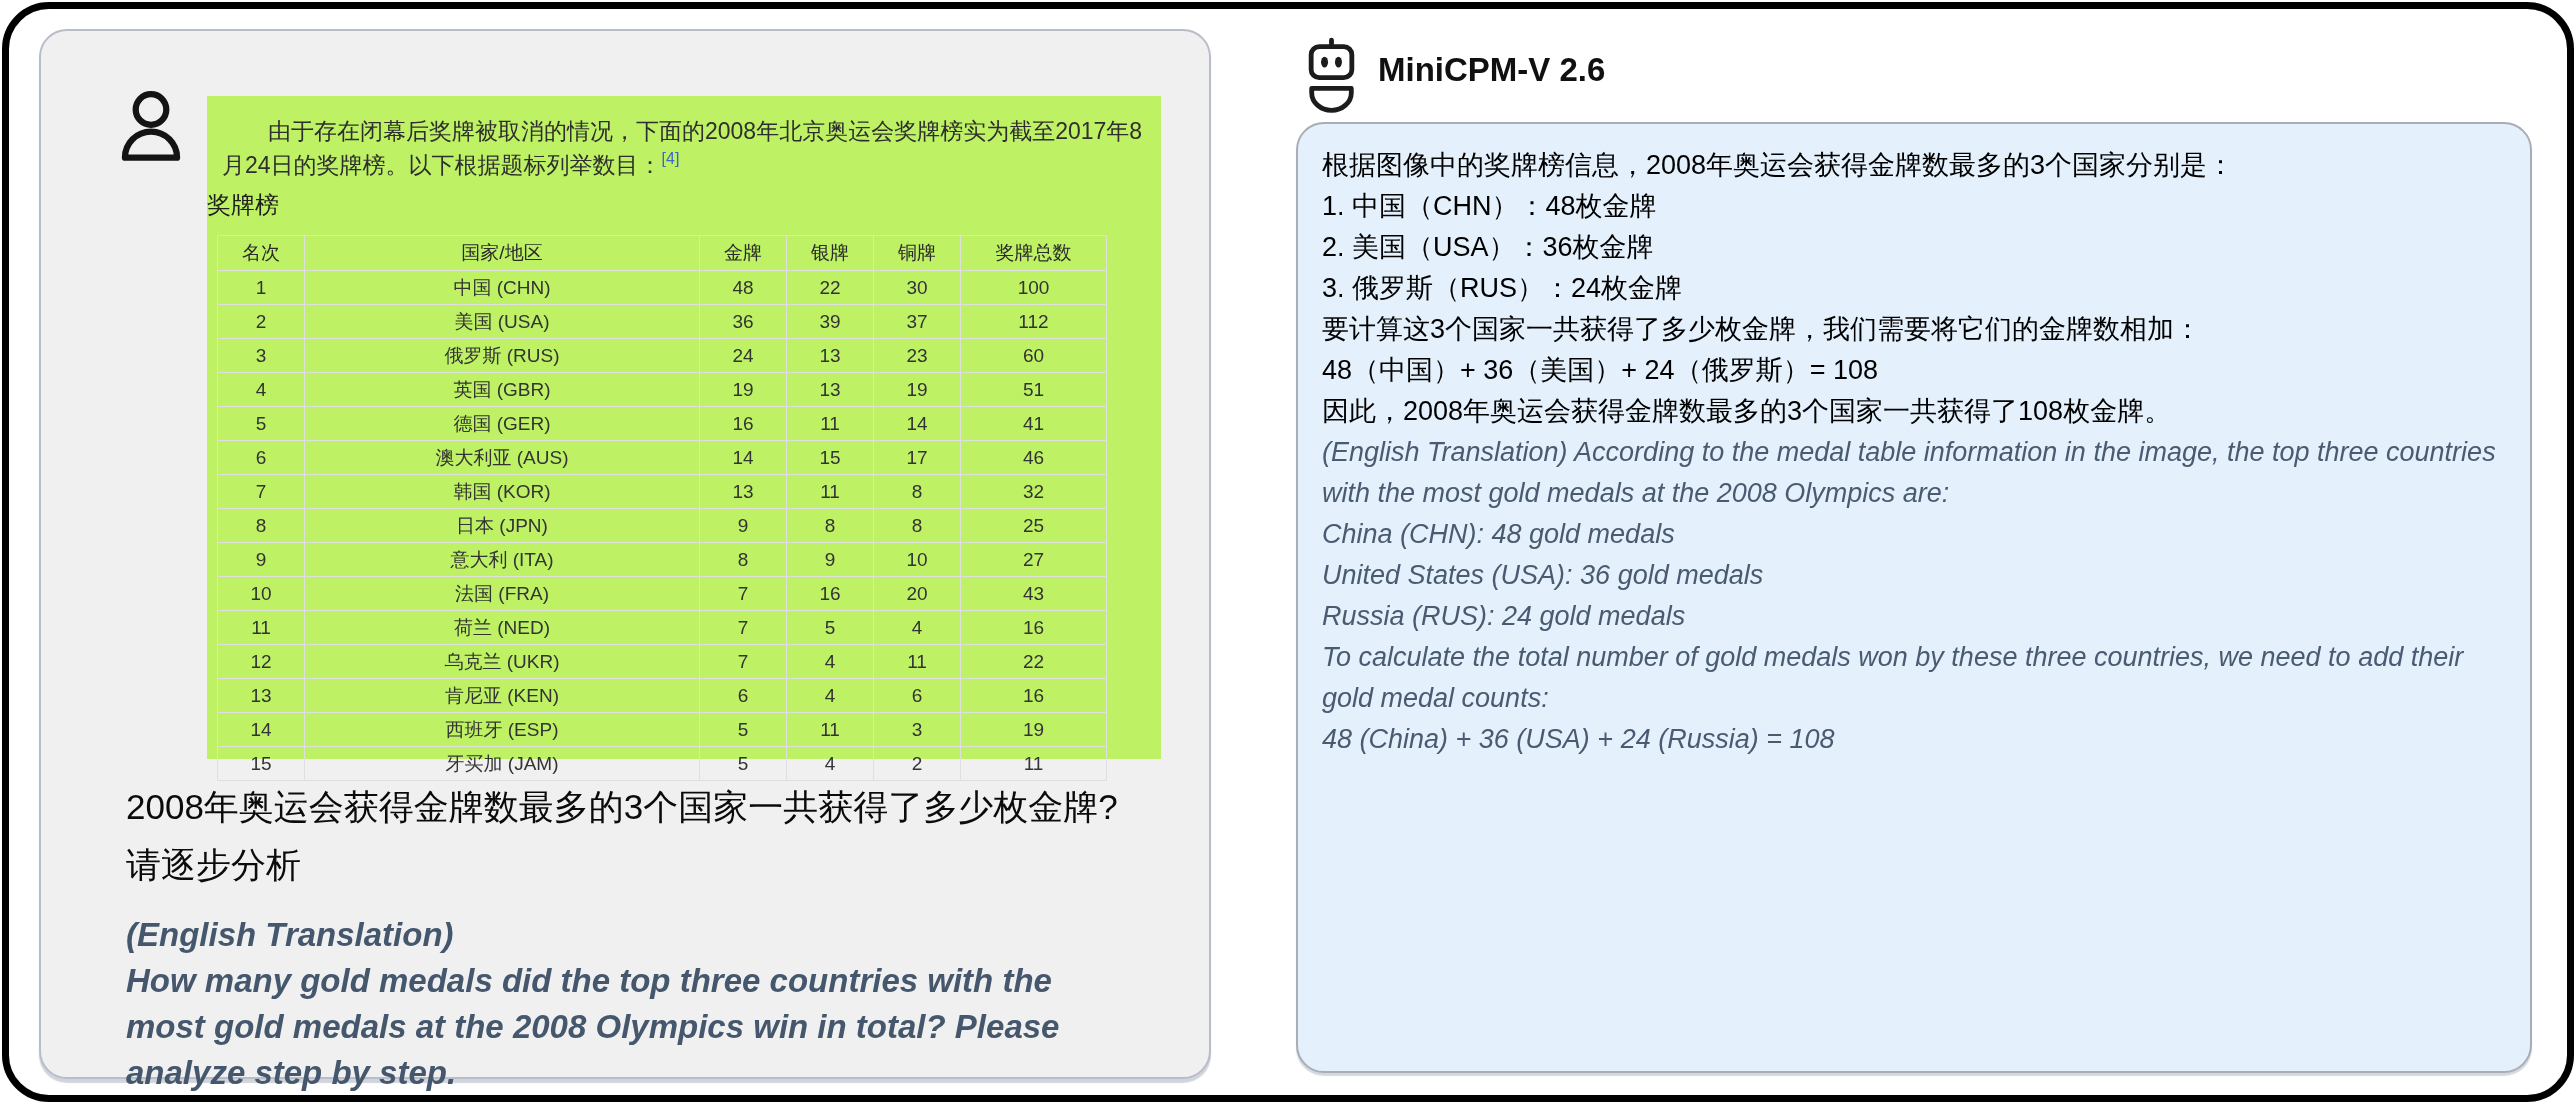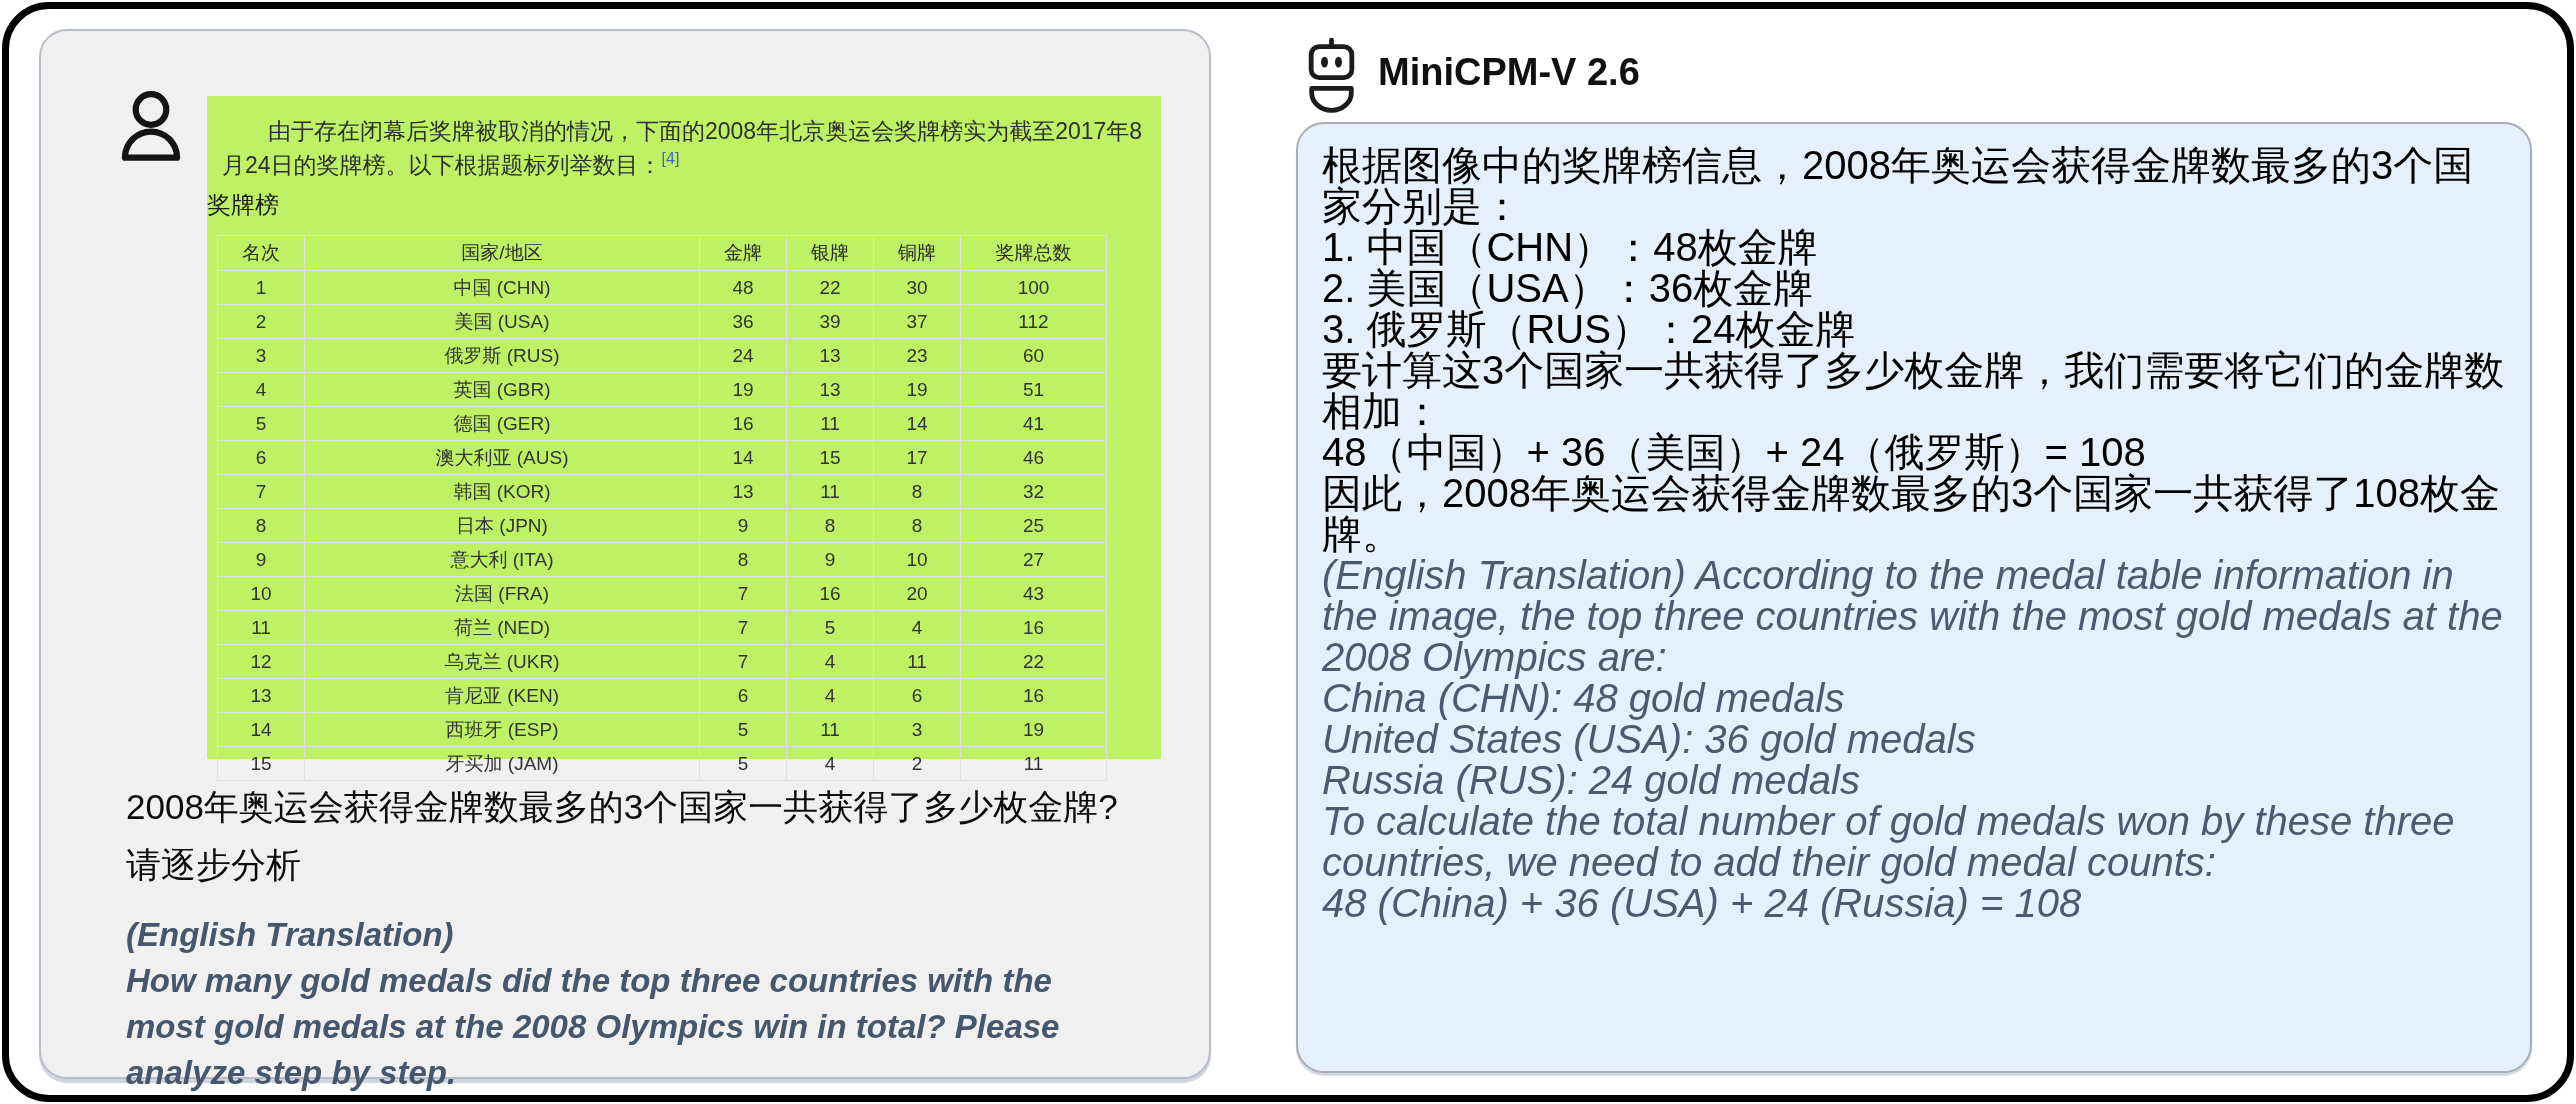--- a/index.html
+++ b/index.html
@@ -27,27 +27,27 @@
   table.medals tbody td{height:33px;}
 
   .question-zh{position:absolute;left:85px;top:747px;width:1069px;font-size:35px;line-height:58px;
     font-weight:400;color:#0b0b0b;}
   .question-en{position:absolute;left:85px;top:881px;width:983px;font-size:33px;line-height:46px;
     font-weight:700;font-style:italic;color:#45576d;}
 
   
   .robot-icon{position:absolute;left:1304px;top:37px;width:55px;height:76px;}
   .robot-icon svg{width:100%;height:100%;}
-  .model-name{position:absolute;left:1378px;top:51px;font-size:38px;font-weight:700;color:#101010;}
+  .model-name{position:absolute;left:1378px;top:51px;font-size:33px;font-weight:700;color:#101010;}
 
   .bubble{position:absolute;left:1296px;top:122px;width:1236px;height:951px;box-sizing:border-box;
     background:#e4f0fb;border:2.7px solid #a9aeb6;border-radius:28px;
     box-shadow:0 2.7px 1.1px rgba(150,160,175,.4);
     padding:21.4px 24px 0 24px;}
-  .bubble .line{font-size:40px;line-height:41px;color:#000;}
+  .bubble .line{font-size:27px;line-height:41px;color:#000;}
   .bubble .group{margin:0;}
   .g-list{margin-top:37px;}
   .g-calc{margin-top:51px;}
   .g-en-intro{margin-top:51px;}
   .g-en-list{margin-top:51px;}
   .g-en-calc{margin-top:51px;}
   .bubble .en .line{color:#4a5b71;font-style:italic;}
 </style>
 </head>
 <body>

